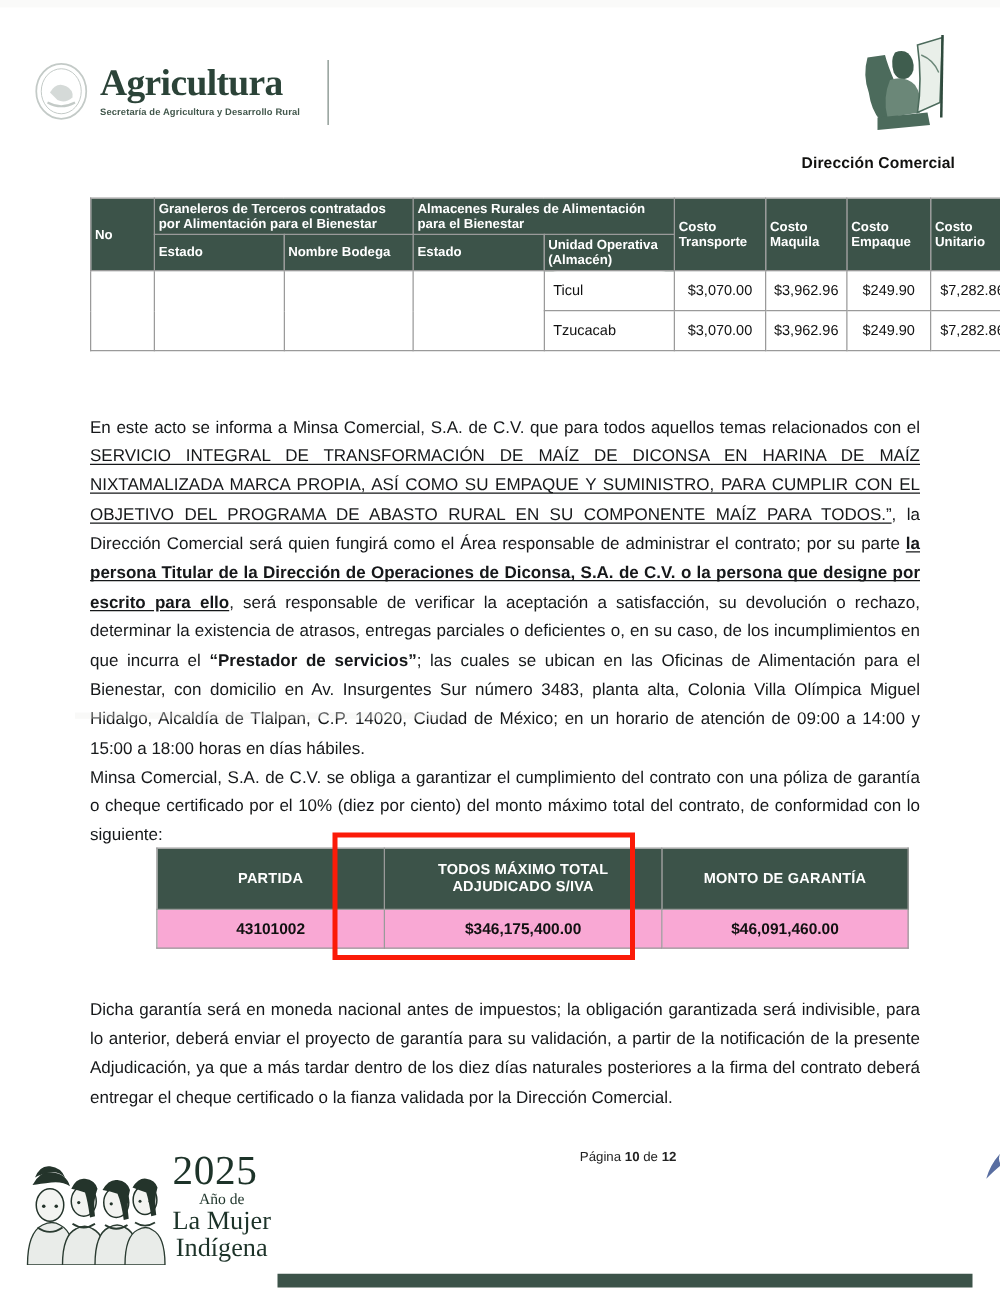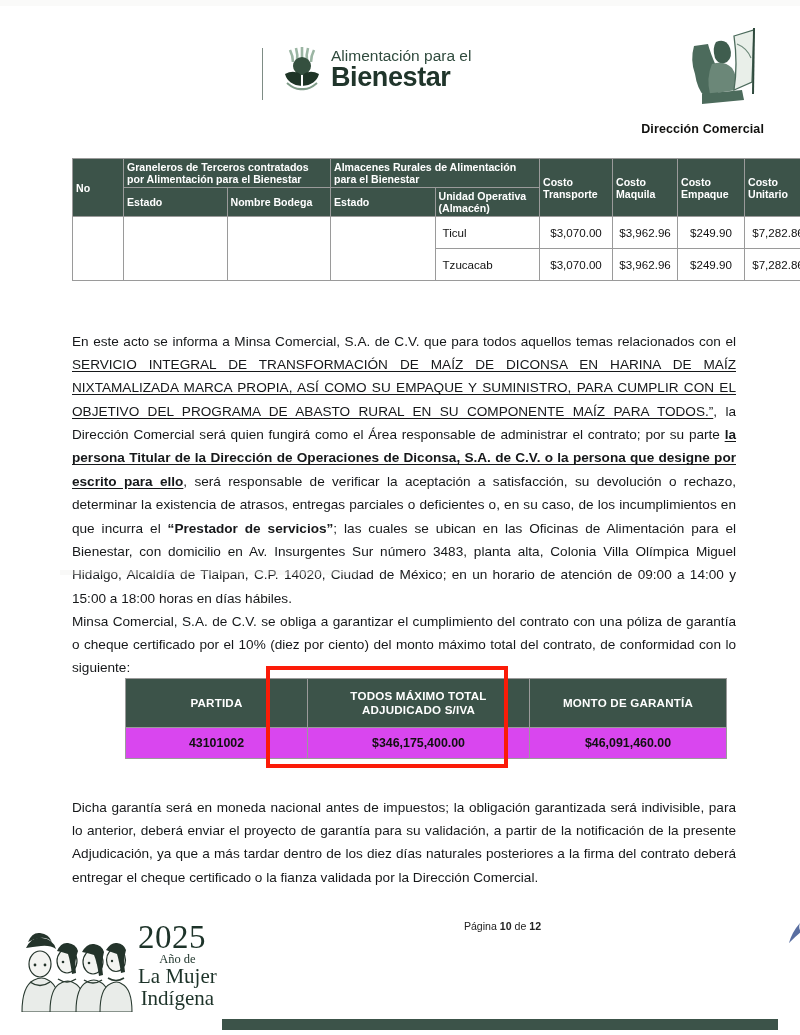--- a/index.html
+++ b/index.html
@@ -166,21 +166,21 @@
     color: #ffffff;
     font-size: 11.6px;
     font-weight: bold;
     text-align: center;
     line-height: 1.18;
     height: 44px;
     border: 1px solid #6e8279;
     letter-spacing: .2px;
   }
   .t2 td {
-    background: #d946ef;
+    background: #f9a8d4;
     font-size: 12.4px;
     font-weight: bold;
     text-align: center;
     height: 26px;
     border: 1px solid #9a9a9a;
     color: #111;
   }
   .red-box {
     position: absolute;
     left: 266px; top: 666px;
@@ -264,38 +264,35 @@
     background: #ededea;
     opacity: .55;
     pointer-events: none;
   }
 </style>
 </head>
 <body>
 
 <div class="page-header">
 
-
-  <div class="divider-vert"></div>
-
-  <div class="logo-bienestar">
-    <svg class="bien-mark" viewBox="0 0 40 46">
-      <g fill="#8aa893" opacity=".85">
-        <path d="M8 4 q3 6 3 12 M14 2 q2 7 1 13 M20 1 q0 7 0 13 M26 2 q-2 7 -1 13 M32 4 q-3 6 -3 12" stroke="#8aa893" stroke-width="2.6" fill="none"></path>
-      </g>
-      <circle cx="20" cy="20" r="9" fill="#35503f"></circle>
-      <path d="M3 28 q9 -5 17 1 q8 -6 17 -1 q-3 11 -17 12 q-14 -1 -17 -12 z" fill="#1f3527"></path>
-      <path d="M20 29 v13" stroke="#ffffff" stroke-width="2" fill="none"></path>
-      <path d="M5 37 q8 7 15 6 q7 1 15 -6" fill="none" stroke="#7f9c88" stroke-width="2"></path>
+  <div class="logo-agricultura">
+    <svg class="seal" viewBox="0 0 46 50">
+      <ellipse cx="23" cy="25" rx="20" ry="22" fill="none" stroke="#2b4338" stroke-width="1.4"></ellipse>
+      <ellipse cx="23" cy="25" rx="16" ry="18" fill="none" stroke="#2b4338" stroke-width="0.8"></ellipse>
+      <path d="M14 26 q5 -9 13 -5 q6 3 5 9 q-6 5 -12 2 z" fill="#2b4338" opacity=".7"></path>
+      <path d="M12 34 q11 6 22 0" fill="none" stroke="#2b4338" stroke-width="1.6"></path>
     </svg>
-    <div class="bien-text">
-      <div class="bien-top">Alimentación para el</div>
-      <div class="bien-main">Bienestar</div>
+    <div class="agri-text">
+      <div class="agri-title">Agricultura</div>
+      <div class="agri-sub">Secretaría de Agricultura y Desarrollo Rural</div>
     </div>
   </div>
+
+  <div class="divider-vert"></div>
+
 
   <div class="emblem-block">
     <svg class="emblem-img" viewBox="0 0 82 84">
       <path d="M12 18 q-4 14 1 28 q2 14 9 22 l14 -2 l-2 -28 q-6 -14 -8 -22 z" fill="#4c6b5c"></path>
       <path d="M34 14 q10 -4 14 6 q3 9 -3 14 q-8 4 -12 -4 q-3 -10 1 -16 z" fill="#3f5d4e"></path>
       <path d="M30 36 q12 -4 20 4 q6 8 4 22 l-26 4 q-4 -16 2 -30 z" fill="#6b8778"></path>
       <path d="M52 8 l20 -6 l-2 52 l-18 8 q4 -26 0 -54 z" fill="#e9efe9" stroke="#4c6b5c" stroke-width="1.3"></path>
       <path d="M55 16 q10 4 14 14" fill="none" stroke="#6b8778" stroke-width="1.1"></path>
       <path d="M71 0 l2 0 l-1 66 l-2 0 z" fill="#2f4a3d"></path>
       <path d="M20 66 l40 -4 l2 10 l-42 4 z" fill="#4c6b5c"></path>

